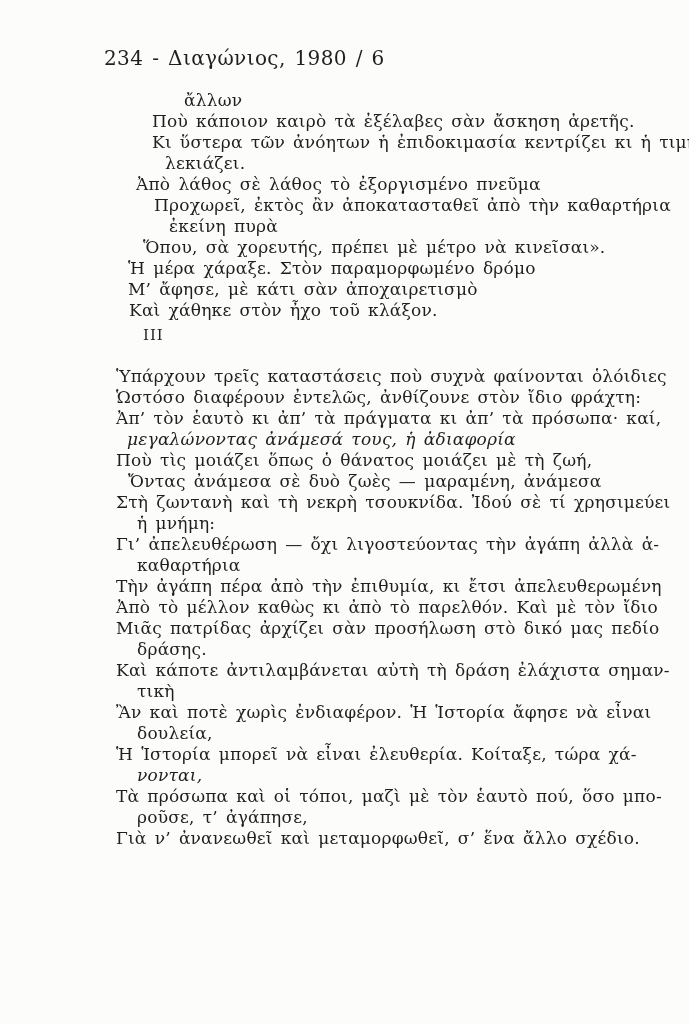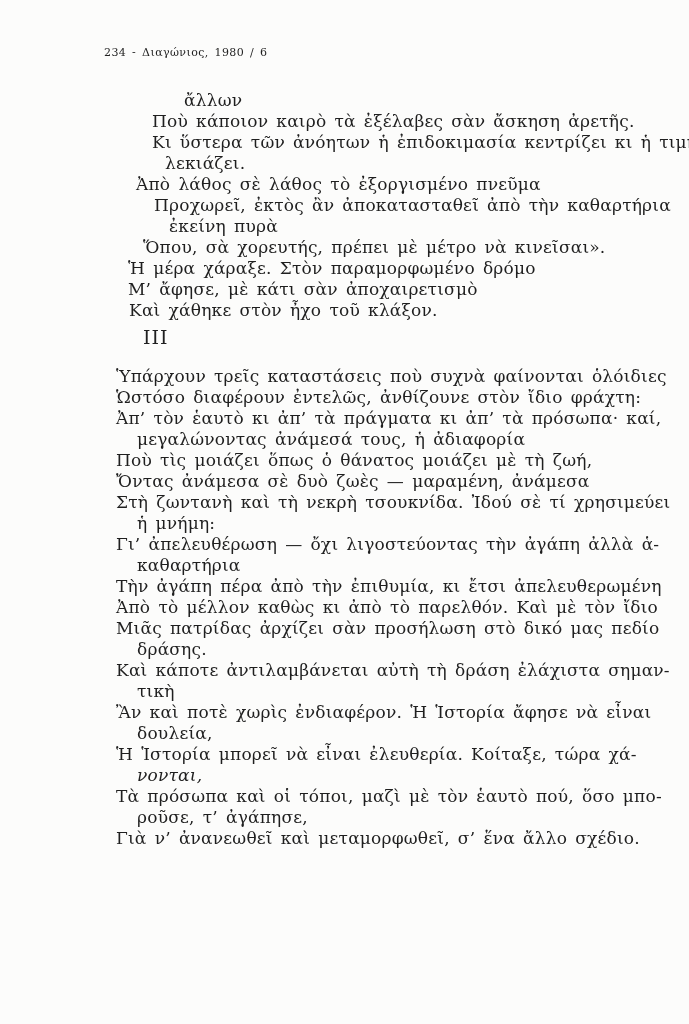--- a/index.html
+++ b/index.html
@@ -14,21 +14,21 @@
     margin: 0 auto;
     background: #fcfcfb;
     overflow: hidden;
     color: #1f1f1f;
     font-family: "DejaVu Serif", "Liberation Serif", serif;
   }
   .running-head {
     position: absolute;
     left: 104px;
     top: 46px;
-    font-size: 11px;
+    font-size: 20px;
     letter-spacing: 0.4px;
     word-spacing: 2px;
     white-space: nowrap;
   }
   .stanza {
     position: absolute;
     font-size: 17px;
     line-height: 21px;
     letter-spacing: 0.2px;
     word-spacing: 2.5px;
@@ -42,21 +42,21 @@
     top: 90px;
   }
   .stanza-2 {
     left: 116px;
     top: 366px;
   }
   .section-heading {
     position: absolute;
     left: 143px;
     top: 326px;
-    font-size: 19px;
+    font-size: 15px;
     letter-spacing: 1px;
   }
 </style>
 </head>
 <body>
 
 <div class="page">
 
   <div class="running-head">234 - Διαγώνιος, 1980 / 6</div>
 
@@ -73,23 +73,23 @@
       <div class="line" style="margin-left: 0px;">Μ’ ἄφησε, μὲ κάτι σὰν ἀποχαιρετισμὸ</div>
       <div class="line" style="margin-left: 1px;">Καὶ χάθηκε στὸν ἦχο τοῦ κλάξον.</div>
     </div>
 
   <div class="section-heading">III</div>
 
   <div class="stanza stanza-2">
       <div class="line" style="margin-left: 0px;">Ὑπάρχουν τρεῖς καταστάσεις ποὺ συχνὰ φαίνονται ὁλόιδιες</div>
       <div class="line" style="margin-left: 0px;">Ὡστόσο διαφέρουν ἐντελῶς, ἀνθίζουνε στὸν ἴδιο φράχτη:</div>
       <div class="line" style="margin-left: 0px;">Ἀπ’ τὸν ἑαυτὸ κι ἀπ’ τὰ πράγματα κι ἀπ’ τὰ πρόσωπα· καί,</div>
-      <div class="line" style="margin-left: 21px;">μεγαλώνοντας ἀνάμεσά τους, ἡ ἀδιαφορία</div>
+      <div class="line" style="margin-left: 11px; font-style: italic;">μεγαλώνοντας ἀνάμεσά τους, ἡ ἀδιαφορία</div>
       <div class="line" style="margin-left: 0px;">Ποὺ τὶς μοιάζει ὅπως ὁ θάνατος μοιάζει μὲ τὴ ζωή,</div>
-      <div class="line" style="margin-left: 0px;">Ὄντας ἀνάμεσα σὲ δυὸ ζωὲς — μαραμένη, ἀνάμεσα</div>
+      <div class="line" style="margin-left: 12px;">Ὄντας ἀνάμεσα σὲ δυὸ ζωὲς — μαραμένη, ἀνάμεσα</div>
       <div class="line" style="margin-left: 0px;">Στὴ ζωντανὴ καὶ τὴ νεκρὴ τσουκνίδα. Ἰδού σὲ τί χρησιμεύει</div>
       <div class="line" style="margin-left: 21px;">ἡ μνήμη:</div>
       <div class="line" style="margin-left: 0px;">Γι’ ἀπελευθέρωση — ὄχι λιγοστεύοντας τὴν ἀγάπη ἀλλὰ ἁ-</div>
       <div class="line" style="margin-left: 21px;">καθαρτήρια</div>
       <div class="line" style="margin-left: 0px;">Τὴν ἀγάπη πέρα ἀπὸ τὴν ἐπιθυμία, κι ἔτσι ἀπελευθερωμένη</div>
       <div class="line" style="margin-left: 0px;">Ἀπὸ τὸ μέλλον καθὼς κι ἀπὸ τὸ παρελθόν. Καὶ μὲ τὸν ἴδιο</div>
       <div class="line" style="margin-left: 0px;">Μιᾶς πατρίδας ἀρχίζει σὰν προσήλωση στὸ δικό μας πεδίο</div>
       <div class="line" style="margin-left: 21px;">δράσης.</div>
       <div class="line" style="margin-left: 0px;">Καὶ κάποτε ἀντιλαμβάνεται αὐτὴ τὴ δράση ἐλάχιστα σημαν-</div>
       <div class="line" style="margin-left: 21px;">τικὴ</div>

